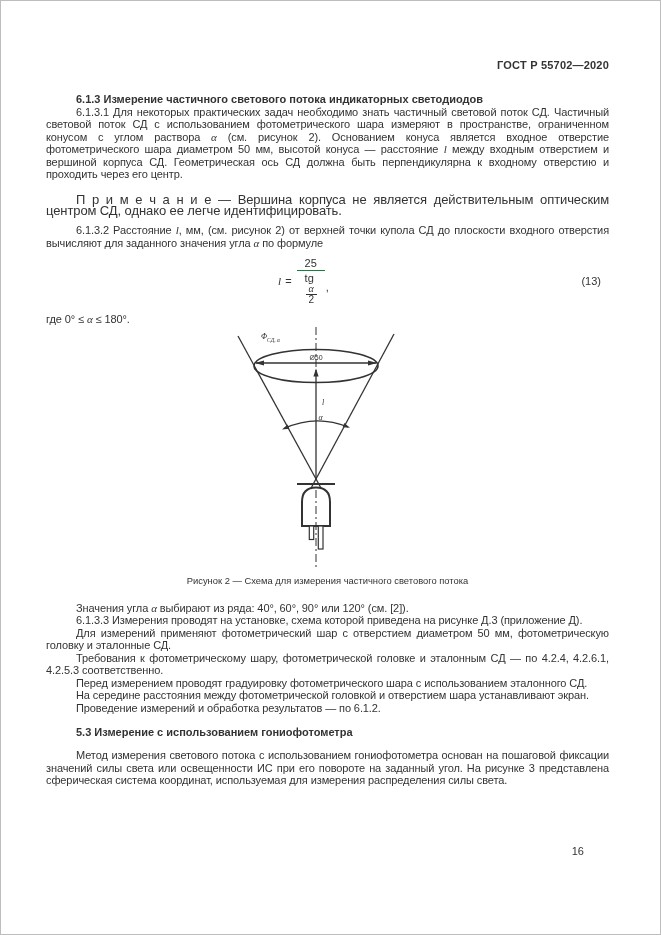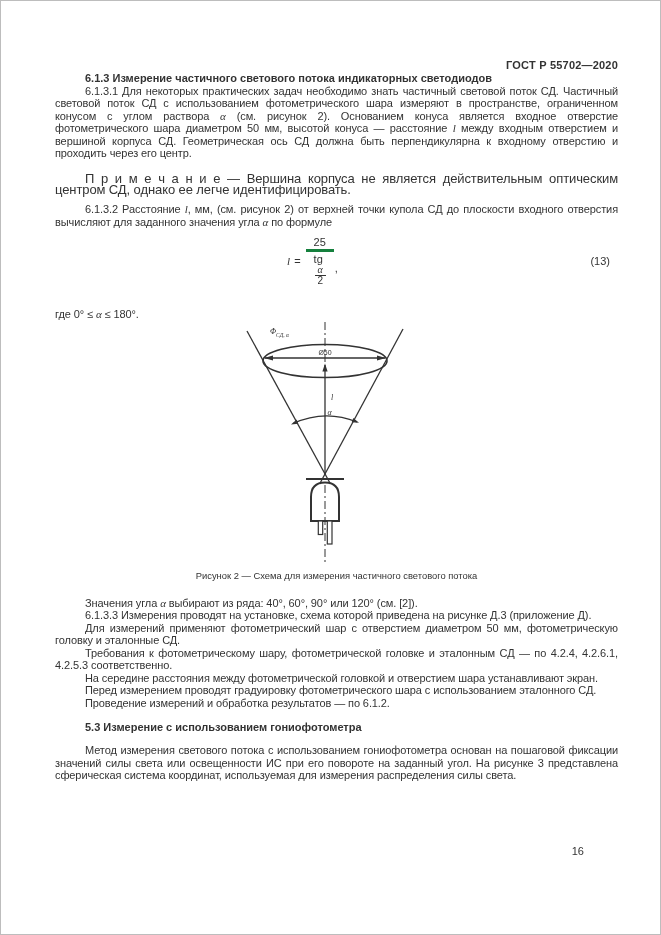--- a/index.html
+++ b/index.html
@@ -5,39 +5,39 @@
   html,body{margin:0;padding:0;background:#ffffff;}
   .page{
     position:relative;
     width:659px;height:933px;
     background:#ffffff;
     border:1px solid #bdbdbd;
     font-family:"Liberation Sans","DejaVu Sans",sans-serif;
     color:#333333;
     overflow:hidden;
   }
-  .content{position:absolute;left:54px;top:58px;width:563px;}
+  .content{position:absolute;left:45px;top:58px;width:563px;}
   .doc-header{text-align:right;font-weight:bold;font-size:11px;letter-spacing:.2px;line-height:13px;}
-  .h-section{font-weight:bold;font-size:11px;line-height:13px;padding-left:30px;}
+  .h-section{font-weight:bold;font-size:11px;line-height:13px;margin-top:21px;padding-left:30px;}
   p{margin:0;font-size:11px;line-height:12.45px;text-align:justify;text-indent:30px;letter-spacing:-0.1px;}
   .note{font-size:13px;line-height:11.2px;margin-top:13px;}
   .p6132{margin-top:8px;}
   .it{font-family:"Liberation Serif","DejaVu Serif",serif;font-style:italic;}
   .formula-row{position:relative;display:flex;align-items:center;justify-content:center;margin:9px 0 3px;min-height:40px;font-size:11px;}
   .formula-center{display:inline-flex;align-items:center;transform:translateX(-24px);}
   .eqsign{margin:0 4px;}
   .frac{display:inline-flex;flex-direction:column;align-items:center;margin:0 1px;}
-  .frac>.fnum{padding:0 8px 1px;border-bottom:3px solid #15803d;line-height:11px;text-align:center;}
+  .frac>.fnum{padding:0 8px 1px;border-bottom:1px solid #15803d;line-height:11px;text-align:center;}
   .frac>.fden{display:inline-flex;align-items:flex-start;padding-top:1.5px;line-height:11px;flex-direction:column;}
   .frac-sm{display:inline-flex;flex-direction:column;align-items:center;margin-left:1px;font-size:10px;}
   .frac-sm>.fnum{border-bottom:1px solid #333;padding:0 3px;line-height:10px;}
   .frac-sm>.fden{line-height:10px;}
   .fcomma{align-self:flex-end;padding-bottom:12px;}
   .eq-no{position:absolute;right:8px;top:50%;transform:translateY(-50%);}
-  .where{margin-top:22px;text-indent:0;text-align:left;}
+  .where{margin-top:8px;text-indent:0;text-align:left;}
   .figure-wrap{margin-top:2px;height:242px;}
   .figure-wrap svg{display:block;margin-left:170px;}
   .fig-caption{font-size:9.4px;text-align:center;margin-top:6px;line-height:11px;}
   .p-first-after-fig{margin-top:16px;}
   .h62{font-weight:bold;font-size:11px;line-height:13px;margin:12px 0 10px;padding-left:30px;}
   .page-number{position:absolute;top:844px;right:76px;font-size:11px;}
   .ln{stroke:#333;stroke-width:1.3;fill:none;}
   .ln2{stroke:#333;stroke-width:1.6;fill:none;}
   .axis{stroke:#333;stroke-width:1;stroke-dasharray:8 3 2 3;fill:none;}
   .thick{stroke:#333;stroke-width:2;fill:none;}
@@ -118,22 +118,22 @@
       </svg>
     </div>
 
     <div class="fig-caption">Рисунок 2 — Схема для измерения частичного светового потока</div>
 
     <p class="p-first-after-fig"><span>Значения угла </span><span class="it">α</span><span> выбирают из ряда: 40°, 60°, 90° или 120° (см. [2]).</span></p>
 
     <p>6.1.3.3 Измерения проводят на установке, схема которой приведена на рисунке Д.3 (приложение Д).</p>
     <p>Для измерений применяют фотометрический шар с отверстием диаметром 50 мм, фотометрическую головку и эталонные СД.</p>
     <p>Требования к фотометрическому шару, фотометрической головке и эталонным СД — по 4.2.4, 4.2.6.1, 4.2.5.3 соответственно.</p>
+    <p>Перед измерением проводят градуировку фотометрического шара с использованием эталонного СД.</p>
     <p>На середине расстояния между фотометрической головкой и отверстием шара устанавливают экран.</p>
-    <p>Перед измерением проводят градуировку фотометрического шара с использованием эталонного СД.</p>
     <p>Проведение измерений и обработка результатов — по 6.1.2.</p>
 
     <div class="h62">5.3 Измерение с использованием гониофотометра</div>
 
     <p>Метод измерения светового потока с использованием гониофотометра основан на пошаговой фиксации значений силы света или освещенности ИС при его повороте на заданный угол. На рисунке 3 представлена сферическая система координат, используемая для измерения распределения силы света.</p>
 
   </div>
 
   <div class="page-number">16</div>
 </div>

